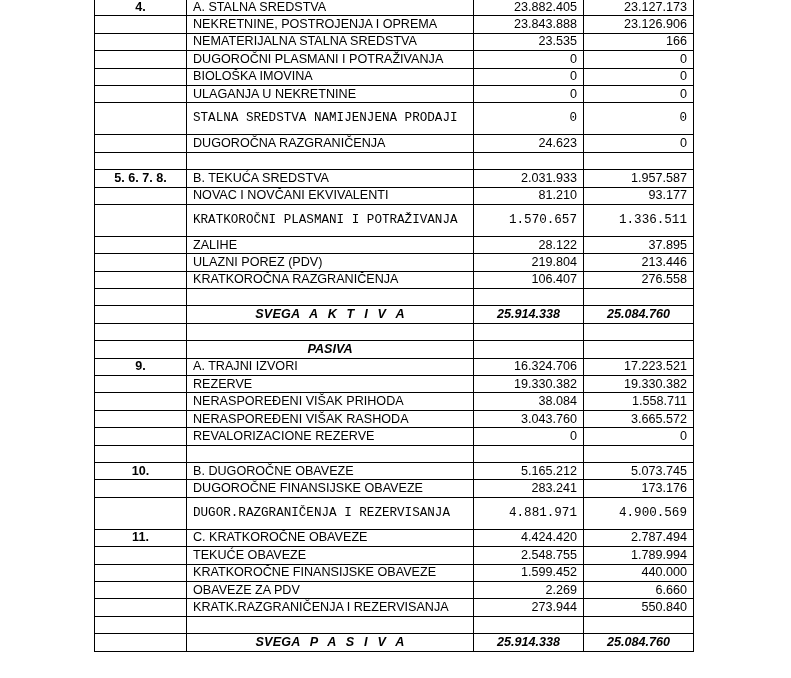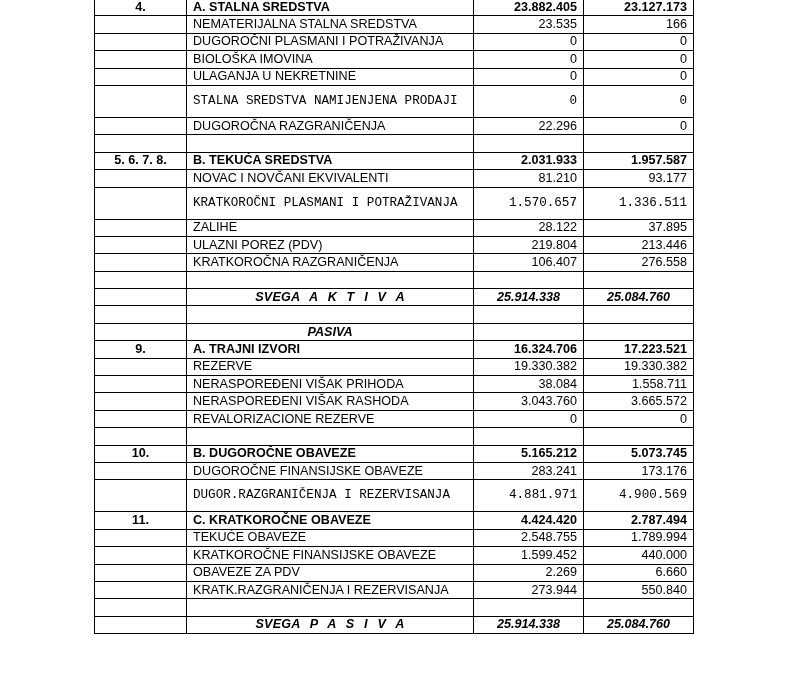--- a/index.html
+++ b/index.html
@@ -10,21 +10,21 @@
   table.bs col.c1 { width: 92px; }
   table.bs col.c2 { width: 287px; }
   table.bs col.c3 { width: 110px; }
   table.bs col.c4 { width: 110px; }
   table.bs td { border: 1px solid #000; padding: 0 6px 0 6px; height: 16.4px; line-height: 15px;
                 vertical-align: middle; white-space: nowrap; overflow: hidden; }
   table.bs tr.tall td { height: 31px; font-family: Liberation Mono, monospace; }
   table.bs tr.tall td.lbl { white-space: normal; line-height: 15px; }
   td.num { text-align: right; padding-right: 7px; }
   td.code { text-align: center; font-weight: bold; }
-  tr.section td.lbl, tr.section td.num { font-weight: bold; }
+  tr.section td.lbl, tr.section td.num { font-weight: normal; }
   tr.total td.lbl { text-align: center; font-weight: bold; font-style: italic; letter-spacing: 0.2px; margin-top: 44px; }
   tr.total td.num { text-align: center; font-weight: bold; font-style: italic; }
   tr.heading td.lbl { text-align: center; font-weight: bold; font-style: italic; }
   td.lbl { padding-left: 6px; }
   .spaced { word-spacing: 6px; }
 </style>
 </head>
 <body>
 
 <div id="sheet">
@@ -37,20 +37,26 @@
     </colgroup>
     <tbody id="rows">
         <tr class="section">
           <td class="code">4.</td>
           <td class="lbl">A. STALNA SREDSTVA</td>
           <td class="num">23.882.405</td>
           <td class="num">23.127.173</td>
         </tr>
         <tr class="item">
           <td class="code"></td>
+          <td class="lbl">NEKRETNINE, POSTROJENJA I OPREMA</td>
+          <td class="num">23.843.888</td>
+          <td class="num">23.126.906</td>
+        </tr>
+        <tr class="item">
+          <td class="code"></td>
           <td class="lbl">NEMATERIJALNA STALNA SREDSTVA</td>
           <td class="num">23.535</td>
           <td class="num">166</td>
         </tr>
         <tr class="item">
           <td class="code"></td>
           <td class="lbl">DUGOROČNI PLASMANI I POTRAŽIVANJA</td>
           <td class="num">0</td>
           <td class="num">0</td>
         </tr>
@@ -68,21 +74,21 @@
         </tr>
         <tr class="item tall">
           <td class="code"></td>
           <td class="lbl">STALNA SREDSTVA NAMIJENJENA PRODAJI</td>
           <td class="num">0</td>
           <td class="num">0</td>
         </tr>
         <tr class="item">
           <td class="code"></td>
           <td class="lbl">DUGOROČNA RAZGRANIČENJA</td>
-          <td class="num">22.296</td>
+          <td class="num">24.623</td>
           <td class="num">0</td>
         </tr>
         <tr class="empty">
           <td class="code"></td>
           <td class="lbl"></td>
           <td class="num"></td>
           <td class="num"></td>
         </tr>
         <tr class="section">
           <td class="code">5. 6. 7. 8.</td>

